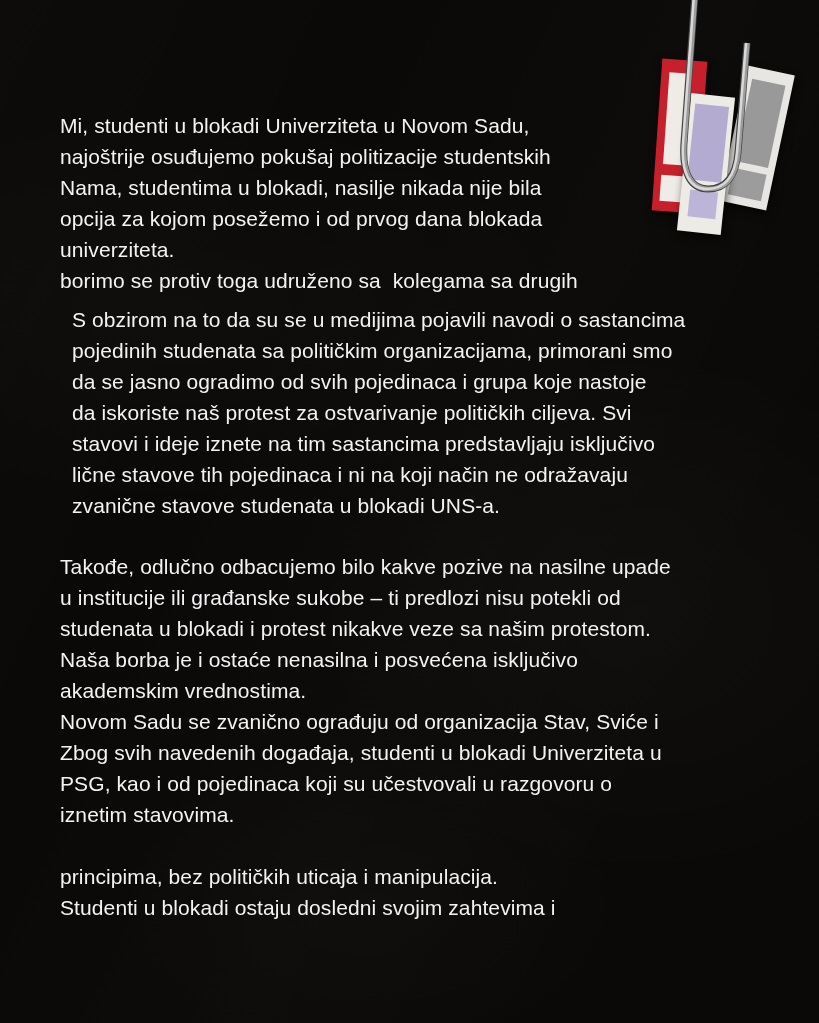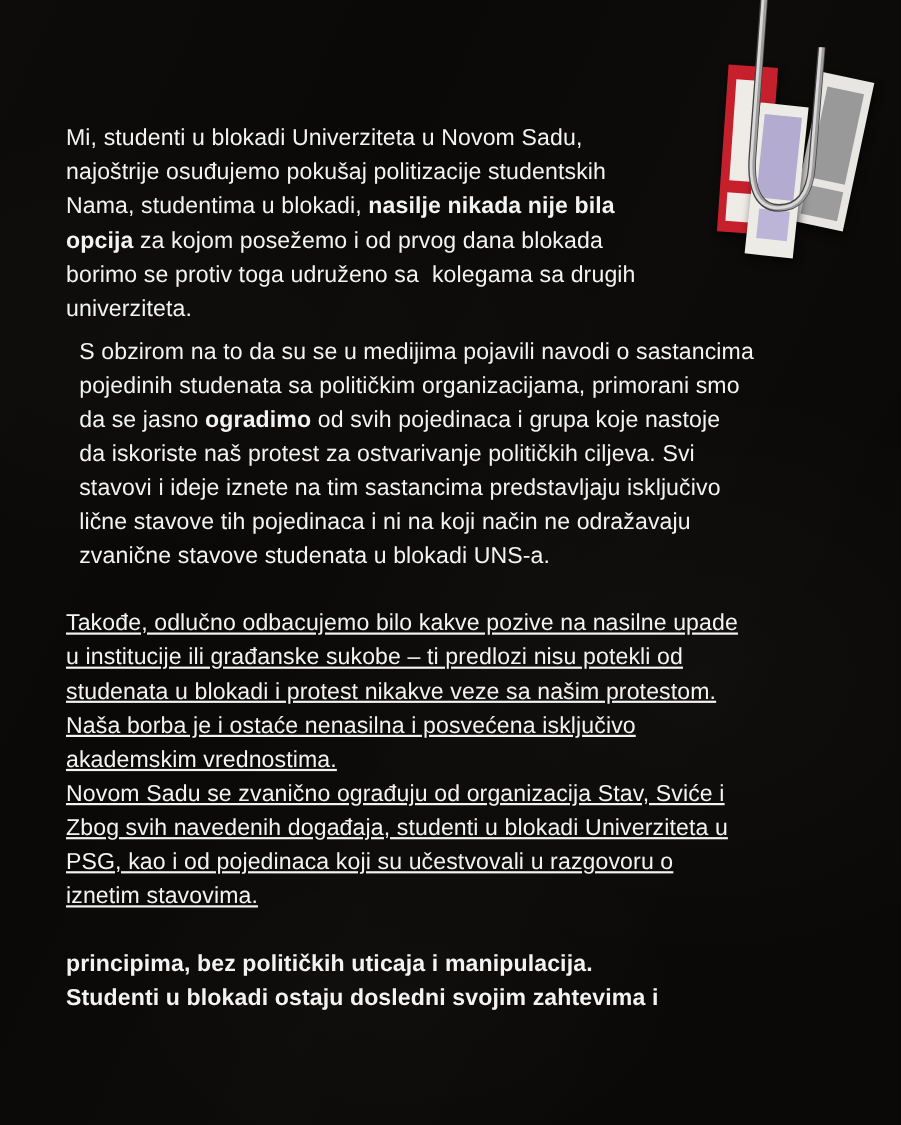--- a/index.html
+++ b/index.html
@@ -19,21 +19,21 @@
       #0a0908;
   }
   
   #statement-text{
     position:absolute;left:60px;top:110px;width:720px;
     font-size:21px;line-height:31px;font-weight:400;
     letter-spacing:0.1px;
   }
   .para{margin:0;}
   .text-line{white-space:pre;}
-  .text-line b{font-weight:700;text-align:center;}
+  .text-line b{font-weight:400;text-align:center;}
   
   #decoration{position:absolute;left:600px;top:0;width:219px;height:260px;}
   .card{
     position:absolute;
     box-shadow:2px 4px 8px rgba(0,0,0,0.6);
   }
   .card .bar,.card .sq{position:absolute;}
   #card-red{left:57px;top:60px;width:45px;height:152px;transform:rotate(4deg);z-index:1;}
   #card-red .bar{left:8px;top:13px;width:22px;height:92px;}
   #card-red .sq{left:7px;top:116px;width:24px;height:26px;}
@@ -49,33 +49,33 @@
 <body style="background-color: rgb(10, 9, 8);">
 
 <div id="canvas">
 
   <div id="statement-text" style="color: rgb(243, 243, 243);">
       <div class="para" style="margin-top: 0px;">
         <div class="text-line"><span>Mi, studenti u blokadi Univerziteta u Novom Sadu,</span></div>
         <div class="text-line"><span>najoštrije osuđujemo pokušaj politizacije studentskih</span></div>
         <div class="text-line"><span>Nama, studentima u blokadi, </span><b>nasilje nikada nije bila</b></div>
         <div class="text-line"><b>opcija</b><span> za kojom posežemo i od prvog dana blokada</span></div>
+        <div class="text-line"><span>univerziteta.</span></div>
         <div class="text-line"><span>borimo se protiv toga udruženo sa  kolegama sa drugih</span></div>
-        <div class="text-line"><span>univerziteta.</span></div>
       </div>
       <div class="para" style="margin-top: 8px; margin-left: 12px;">
         <div class="text-line"><span>S obzirom na to da su se u medijima pojavili navodi o sastancima</span></div>
         <div class="text-line"><span>pojedinih studenata sa političkim organizacijama, primorani smo</span></div>
         <div class="text-line"><span>da se jasno </span><b>ogradimo</b><span> od svih pojedinaca i grupa koje nastoje</span></div>
         <div class="text-line"><span>da iskoriste naš protest za ostvarivanje političkih ciljeva. Svi</span></div>
         <div class="text-line"><span>stavovi i ideje iznete na tim sastancima predstavljaju isključivo</span></div>
         <div class="text-line"><span>lične stavove tih pojedinaca i ni na koji način ne odražavaju</span></div>
         <div class="text-line"><span>zvanične stavove studenata u blokadi UNS-a.</span></div>
       </div>
-      <div class="para" style="margin-top: 30px; text-decoration: underline;">
+      <div class="para" style="margin-top: 30px;">
         <div class="text-line"><span>Takođe, odlučno odbacujemo bilo kakve pozive na nasilne upade</span></div>
         <div class="text-line"><span>u institucije ili građanske sukobe – ti predlozi nisu potekli od</span></div>
         <div class="text-line"><span>studenata u blokadi i protest nikakve veze sa našim protestom.</span></div>
         <div class="text-line"><span>Naša borba je i ostaće nenasilna i posvećena isključivo</span></div>
         <div class="text-line"><span>akademskim vrednostima.</span></div>
         <div class="text-line"><span>Novom Sadu se zvanično ograđuju od organizacija Stav, Sviće i</span></div>
         <div class="text-line"><span>Zbog svih navedenih događaja, studenti u blokadi Univerziteta u</span></div>
         <div class="text-line"><span>PSG, kao i od pojedinaca koji su učestvovali u razgovoru o</span></div>
         <div class="text-line"><span>iznetim stavovima.</span></div>
       </div>

